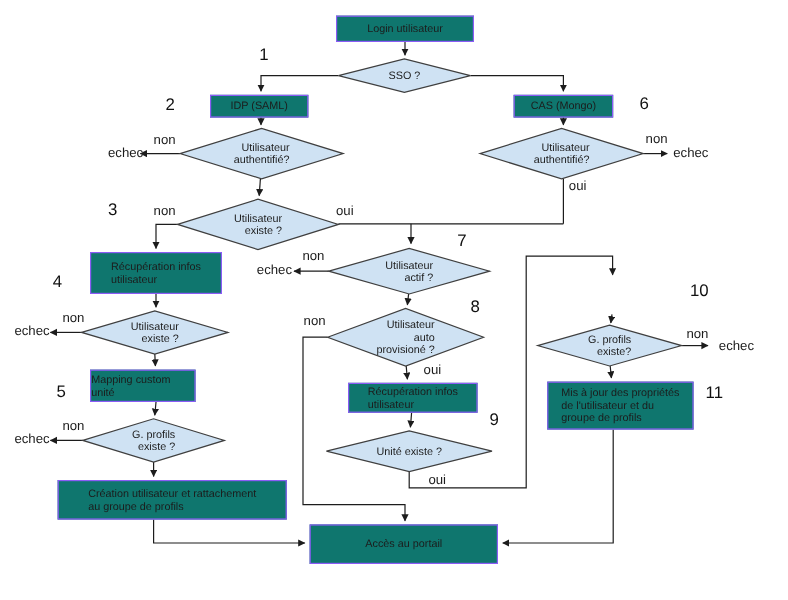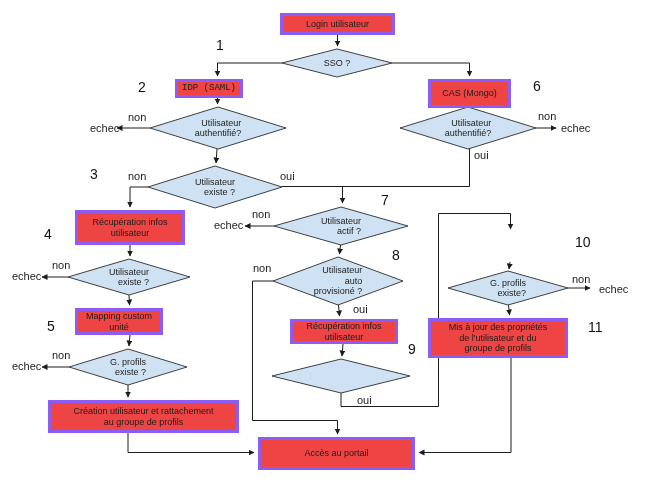--- a/index.html
+++ b/index.html
@@ -3,23 +3,23 @@
 <meta charset="utf-8">
 <style>
   html,body { margin:0; padding:0; background:#ffffff; }
   #canvas {
     position:relative; width:657px; height:500px; background:#ffffff;
     font-family:"Liberation Sans", sans-serif; color:#1c1c1c; overflow:hidden;
   }
   #wires { position:absolute; left:0; top:0; width:657px; height:500px; }
   .box {
     position:absolute; box-sizing:border-box;
-    border:3px solid #8b5cf6; background:#ef4444;
+    border:1px solid #8b5cf6; background:#0f766e;
     display:flex; align-items:center; justify-content:center;
-    text-align:center; font-size:9px; line-height:1.18;
+    font-size:9px; line-height:1.18;
     white-space:pre-line; z-index:2;
   }
   .dtext {
     position:absolute; display:flex; align-items:center; justify-content:center;
     text-align:right; font-size:9px; line-height:1.15; white-space:pre-line;
     z-index:2; pointer-events:none;
   }
   .elabel { position:absolute; font-size:11px; line-height:1; z-index:2; }
   .step { position:absolute; font-size:14px; line-height:1; z-index:2; color:#111111; }
 </style>
@@ -75,50 +75,51 @@
       <polygon points="68,277 129,259 190,277 129,295" fill="#cfe2f3"></polygon>
       <polygon points="69,367 128,349 187,367 128,385" fill="#cfe2f3"></polygon>
       <polygon points="274,226 341,207 408,226 341,245" fill="#cfe2f3"></polygon>
       <polygon points="273,281 338,257 403,281 338,305" fill="#cfe2f3"></polygon>
       <polygon points="272,376 341,359 410,376 341,393" fill="#cfe2f3"></polygon>
       <polygon points="448,288 508,271 568,288 508,305" fill="#cfe2f3"></polygon>
     </g>
   </svg>
 
   <div class="box" style="left:280px;top:13px;width:115px;height:22px;">Login utilisateur</div>
-  <div class="box" style="left:175px;top:79px;width:68px;height:19px;font-family:Liberation Mono, monospace;">IDP (SAML)</div>
-  <div class="box" style="left:428px;top:79px;width:83px;height:29px;">CAS (Mongo)</div>
+  <div class="box" style="left:175px;top:79px;width:82px;height:19px;">IDP (SAML)</div>
+  <div class="box" style="left:428px;top:79px;width:83px;height:19px;">CAS (Mongo)</div>
   <div class="box" style="left:75px;top:210px;width:110px;height:35px;">Récupération infos
 utilisateur</div>
   <div class="box" style="left:75px;top:308px;width:88px;height:27px;">Mapping custom unité</div>
   <div class="box" style="left:48px;top:400px;width:191px;height:33px;">Création utilisateur et rattachement
 au groupe de profils</div>
   <div class="box" style="left:290px;top:319px;width:108px;height:25px;">Récupération infos
 utilisateur</div>
-  <div class="box" style="left:428px;top:318px;width:140px;height:40px;">Mis à jour des propriétés
+  <div class="box" style="left:456px;top:318px;width:122px;height:40px;">Mis à jour des propriétés
 de l'utilisateur et du
 groupe de profils</div>
   <div class="box" style="left:258px;top:437px;width:157px;height:33px;">Accès au portail</div>
 
   <div class="dtext" style="left:282px;top:49px;width:110px;height:28px;">SSO ?</div>
   <div class="dtext" style="left:150px;top:107px;width:136px;height:42px;">Utilisateur
 authentifié?</div>
   <div class="dtext" style="left:400px;top:107px;width:136px;height:42px;">Utilisateur
 authentifié?</div>
   <div class="dtext" style="left:148px;top:166px;width:134px;height:42px;">Utilisateur
 existe ?</div>
   <div class="dtext" style="left:68px;top:259px;width:122px;height:36px;">Utilisateur
 existe ?</div>
   <div class="dtext" style="left:69px;top:349px;width:118px;height:36px;">G. profils
 existe ?</div>
   <div class="dtext" style="left:274px;top:207px;width:134px;height:38px;">Utilisateur
 actif ?</div>
   <div class="dtext" style="left:273px;top:257px;width:130px;height:48px;">Utilisateur
 auto
 provisioné ?</div>
+  <div class="dtext" style="left:272px;top:359px;width:138px;height:34px;">Unité existe ?</div>
   <div class="dtext" style="left:448px;top:271px;width:120px;height:34px;">G. profils
 existe?</div>
 
   <div class="step" style="left:216px;top:38px;">1</div>
   <div class="step" style="left:138px;top:80px;">2</div>
   <div class="step" style="left:90px;top:167px;">3</div>
   <div class="step" style="left:44px;top:227px;">4</div>
   <div class="step" style="left:47px;top:319px;">5</div>
   <div class="step" style="left:533px;top:79px;">6</div>
   <div class="step" style="left:381px;top:193px;">7</div>

